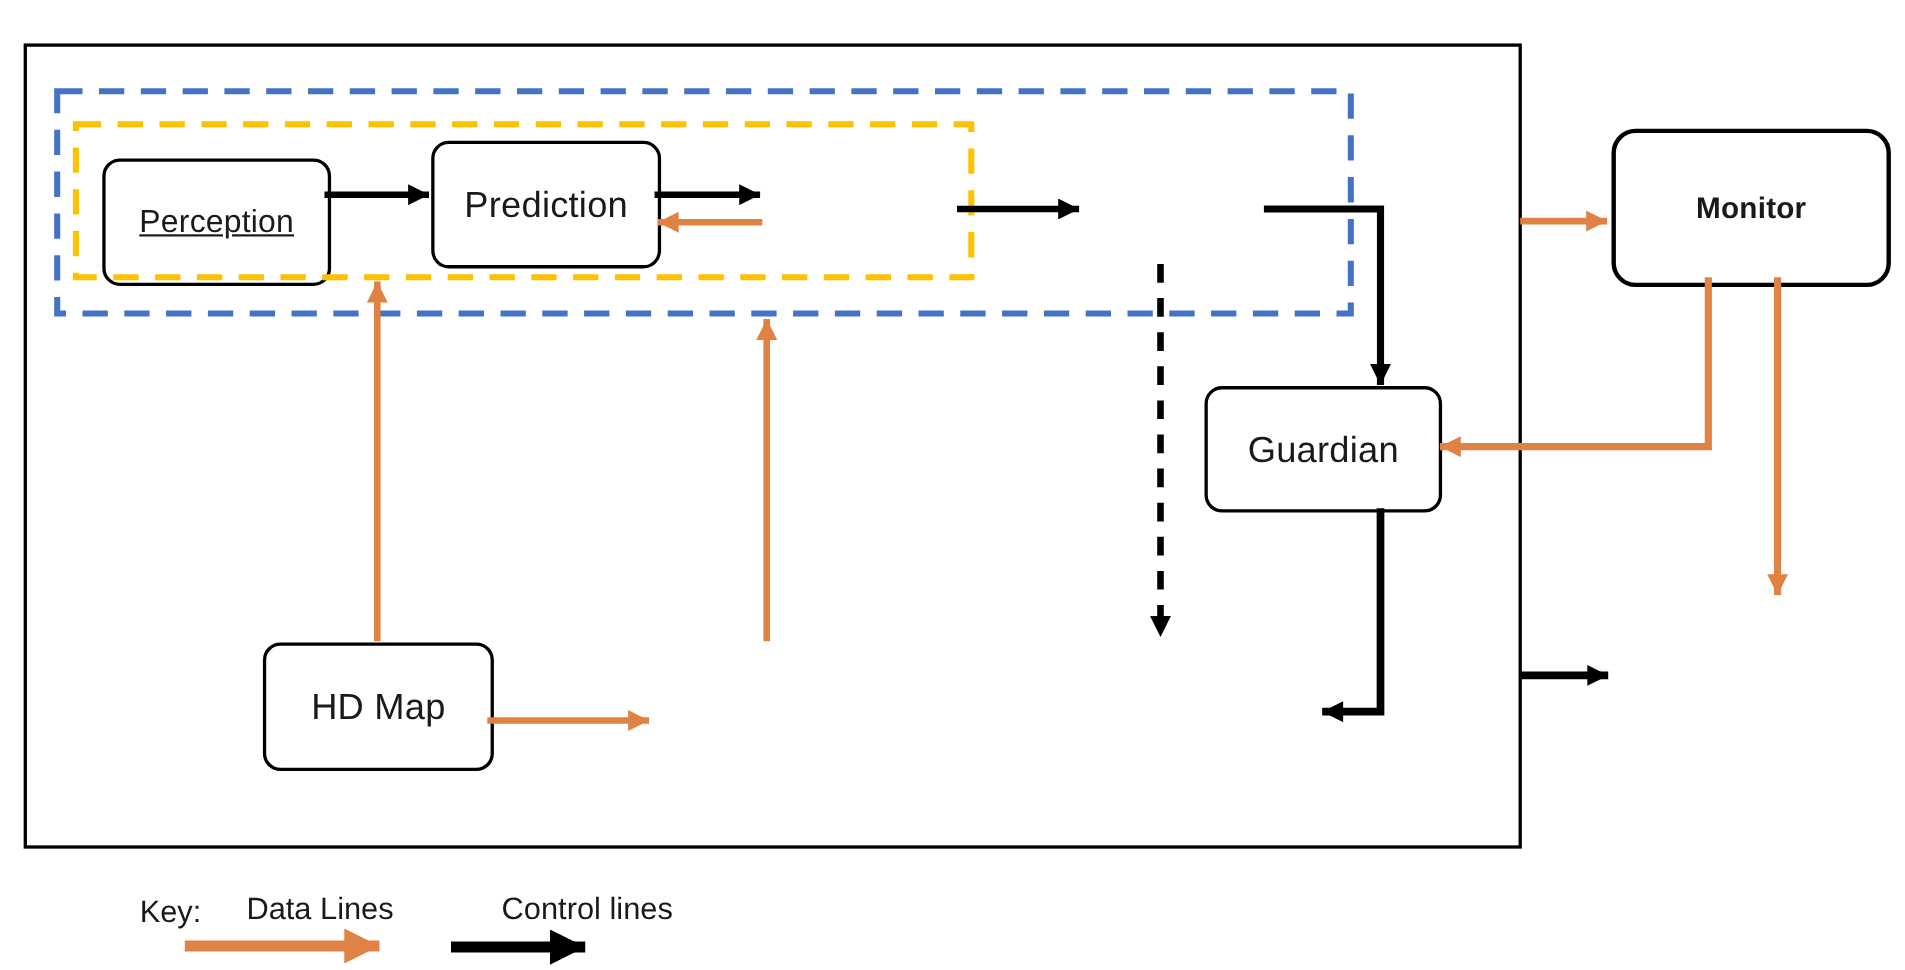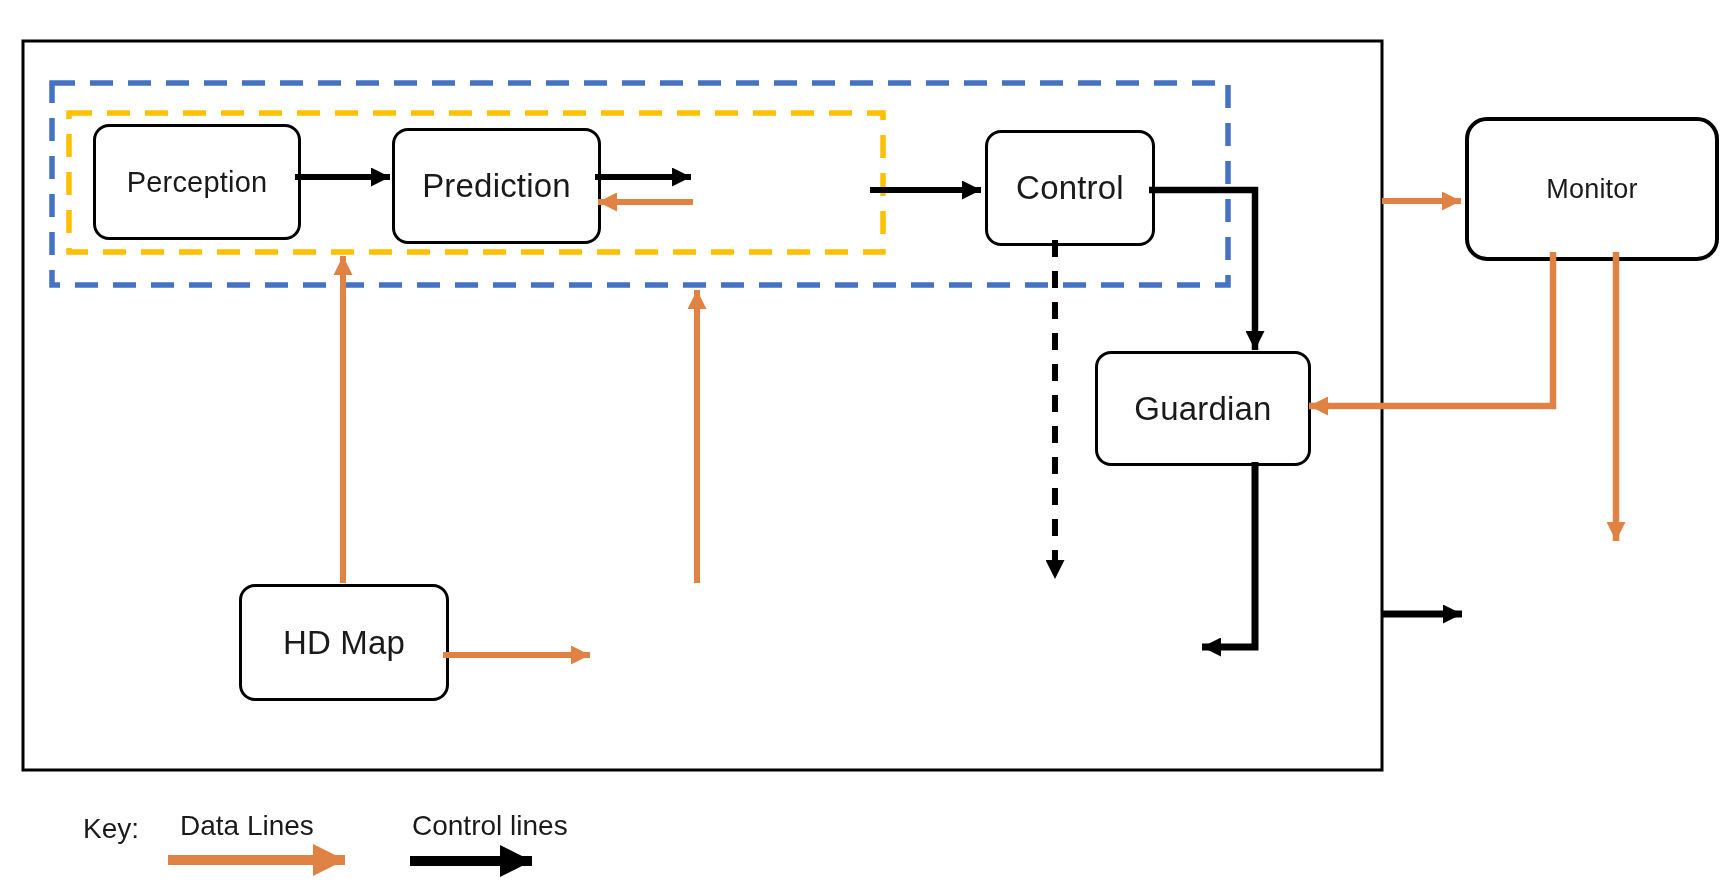--- a/index.html
+++ b/index.html
@@ -3,24 +3,24 @@
 <meta charset="utf-8">
 <style>
   html,body{margin:0;padding:0;background:#ffffff;}
   .canvas{position:relative;width:1732px;height:882px;background:#ffffff;overflow:hidden;
           font-family:"Liberation Sans",sans-serif;color:#1a1a1a;}
   .layer{position:absolute;left:0;top:0;width:1732px;height:882px;pointer-events:none;}
   .lines{z-index:3;}
   .box{position:absolute;background:#ffffff;border:3px solid #000;border-radius:16px;
        display:flex;align-items:center;justify-content:center;z-index:2;
        font-size:33px;letter-spacing:.2px;}
-  .box.big{border-width:4px;border-radius:22px;font-size:27px;}
+  .box.big{border-width:4px;border-radius:22px;font-size:27px;font-weight:bold;}
   .box.perception{font-size:29px;}
   .squiggle{text-decoration:underline wavy #e03c31;text-decoration-thickness:1px;text-underline-offset:7px;}
-  .keytext{position:absolute;font-size:28px;z-index:2;white-space:nowrap;}
+  .keytext{position:absolute;font-size:28px;z-index:2;white-space:nowrap;margin-left:44px;}
 </style>
 </head>
 <body>
 
 <div class="canvas">
 
   <svg class="layer lines" viewBox="0 0 1732 882">
     <defs>
       <marker id="ab" viewBox="0 0 10 10" refX="10" refY="5" markerWidth="23" markerHeight="19" markerUnits="userSpaceOnUse" orient="auto">
           <path d="M0,0L10,5L0,10z" fill="#000000"></path>
@@ -53,28 +53,25 @@
     <path d="M343,583 V256" stroke="#E08244" stroke-width="6" fill="none" marker-end="url(#ao)"></path>
     <path d="M697,583 V290" stroke="#E08244" stroke-width="6" fill="none" marker-end="url(#ao)"></path>
     <path d="M443,655 H590" stroke="#E08244" stroke-width="6" fill="none" marker-end="url(#ao)"></path>
     <path d="M1553,252 V406 H1309" stroke="#E08244" stroke-width="6.5" fill="none" marker-end="url(#ao)"></path>
     <path d="M1616,252 V541" stroke="#E08244" stroke-width="6.5" fill="none" marker-end="url(#ao)"></path>
 
     <path d="M168,860 H345" stroke="#E08244" stroke-width="10" fill="none" marker-end="url(#aok)"></path>
     <path d="M410,861 H532" stroke="#000000" stroke-width="10" fill="none" marker-end="url(#abk)"></path>
   </svg>
 
-  <div class="box perception" style="left:93px;top:124px;width:202px;height:110px;">
+  <div class="box perception" style="left:93px;top:144px;width:202px;height:110px;text-decoration:underline;">
     <span>Perception</span>
   </div>
   <div class="box" style="left:392px;top:128px;width:203px;height:110px;">
     <span>Prediction</span>
-  </div>
-  <div class="box" style="left:985px;top:130px;width:164px;height:110px;">
-    <span>Control</span>
   </div>
   <div class="box" style="left:1095px;top:351px;width:210px;height:109px;">
     <span>Guardian</span>
   </div>
   <div class="box" style="left:239px;top:584px;width:204px;height:111px;">
     <span>HD Map</span>
   </div>
   <div class="box big" style="left:1465px;top:117px;width:246px;height:136px;">
     <span>Monitor</span>
   </div>

